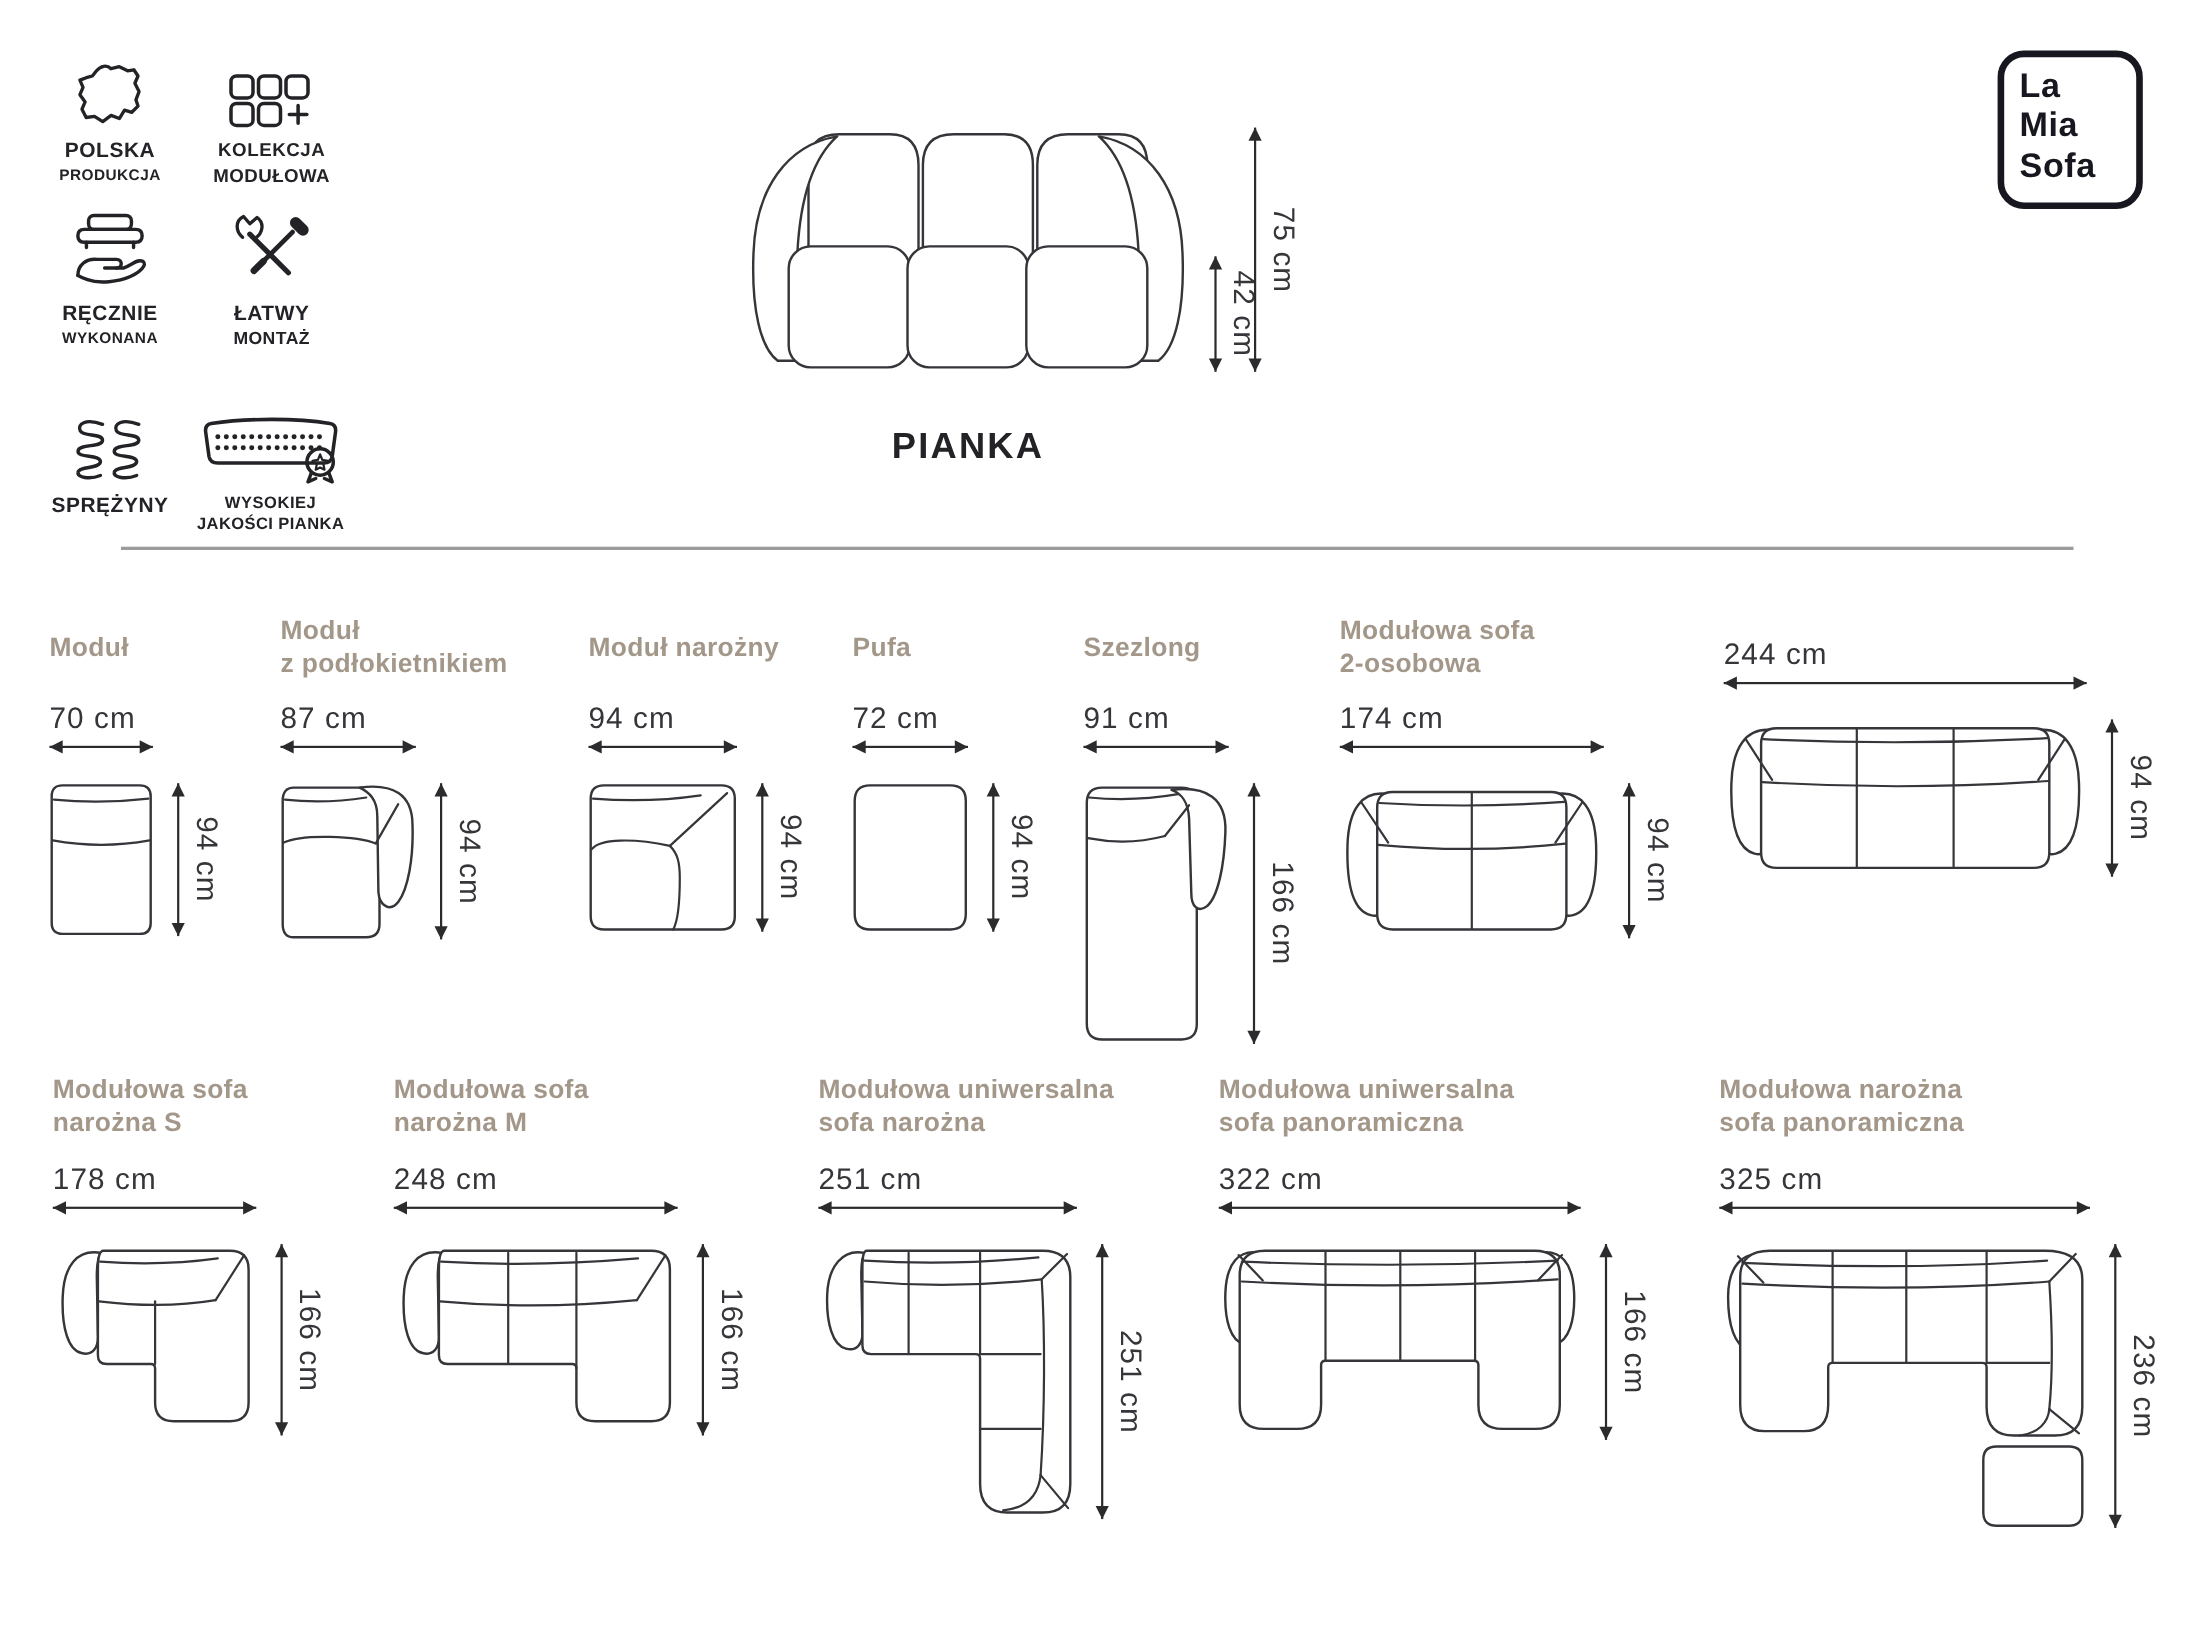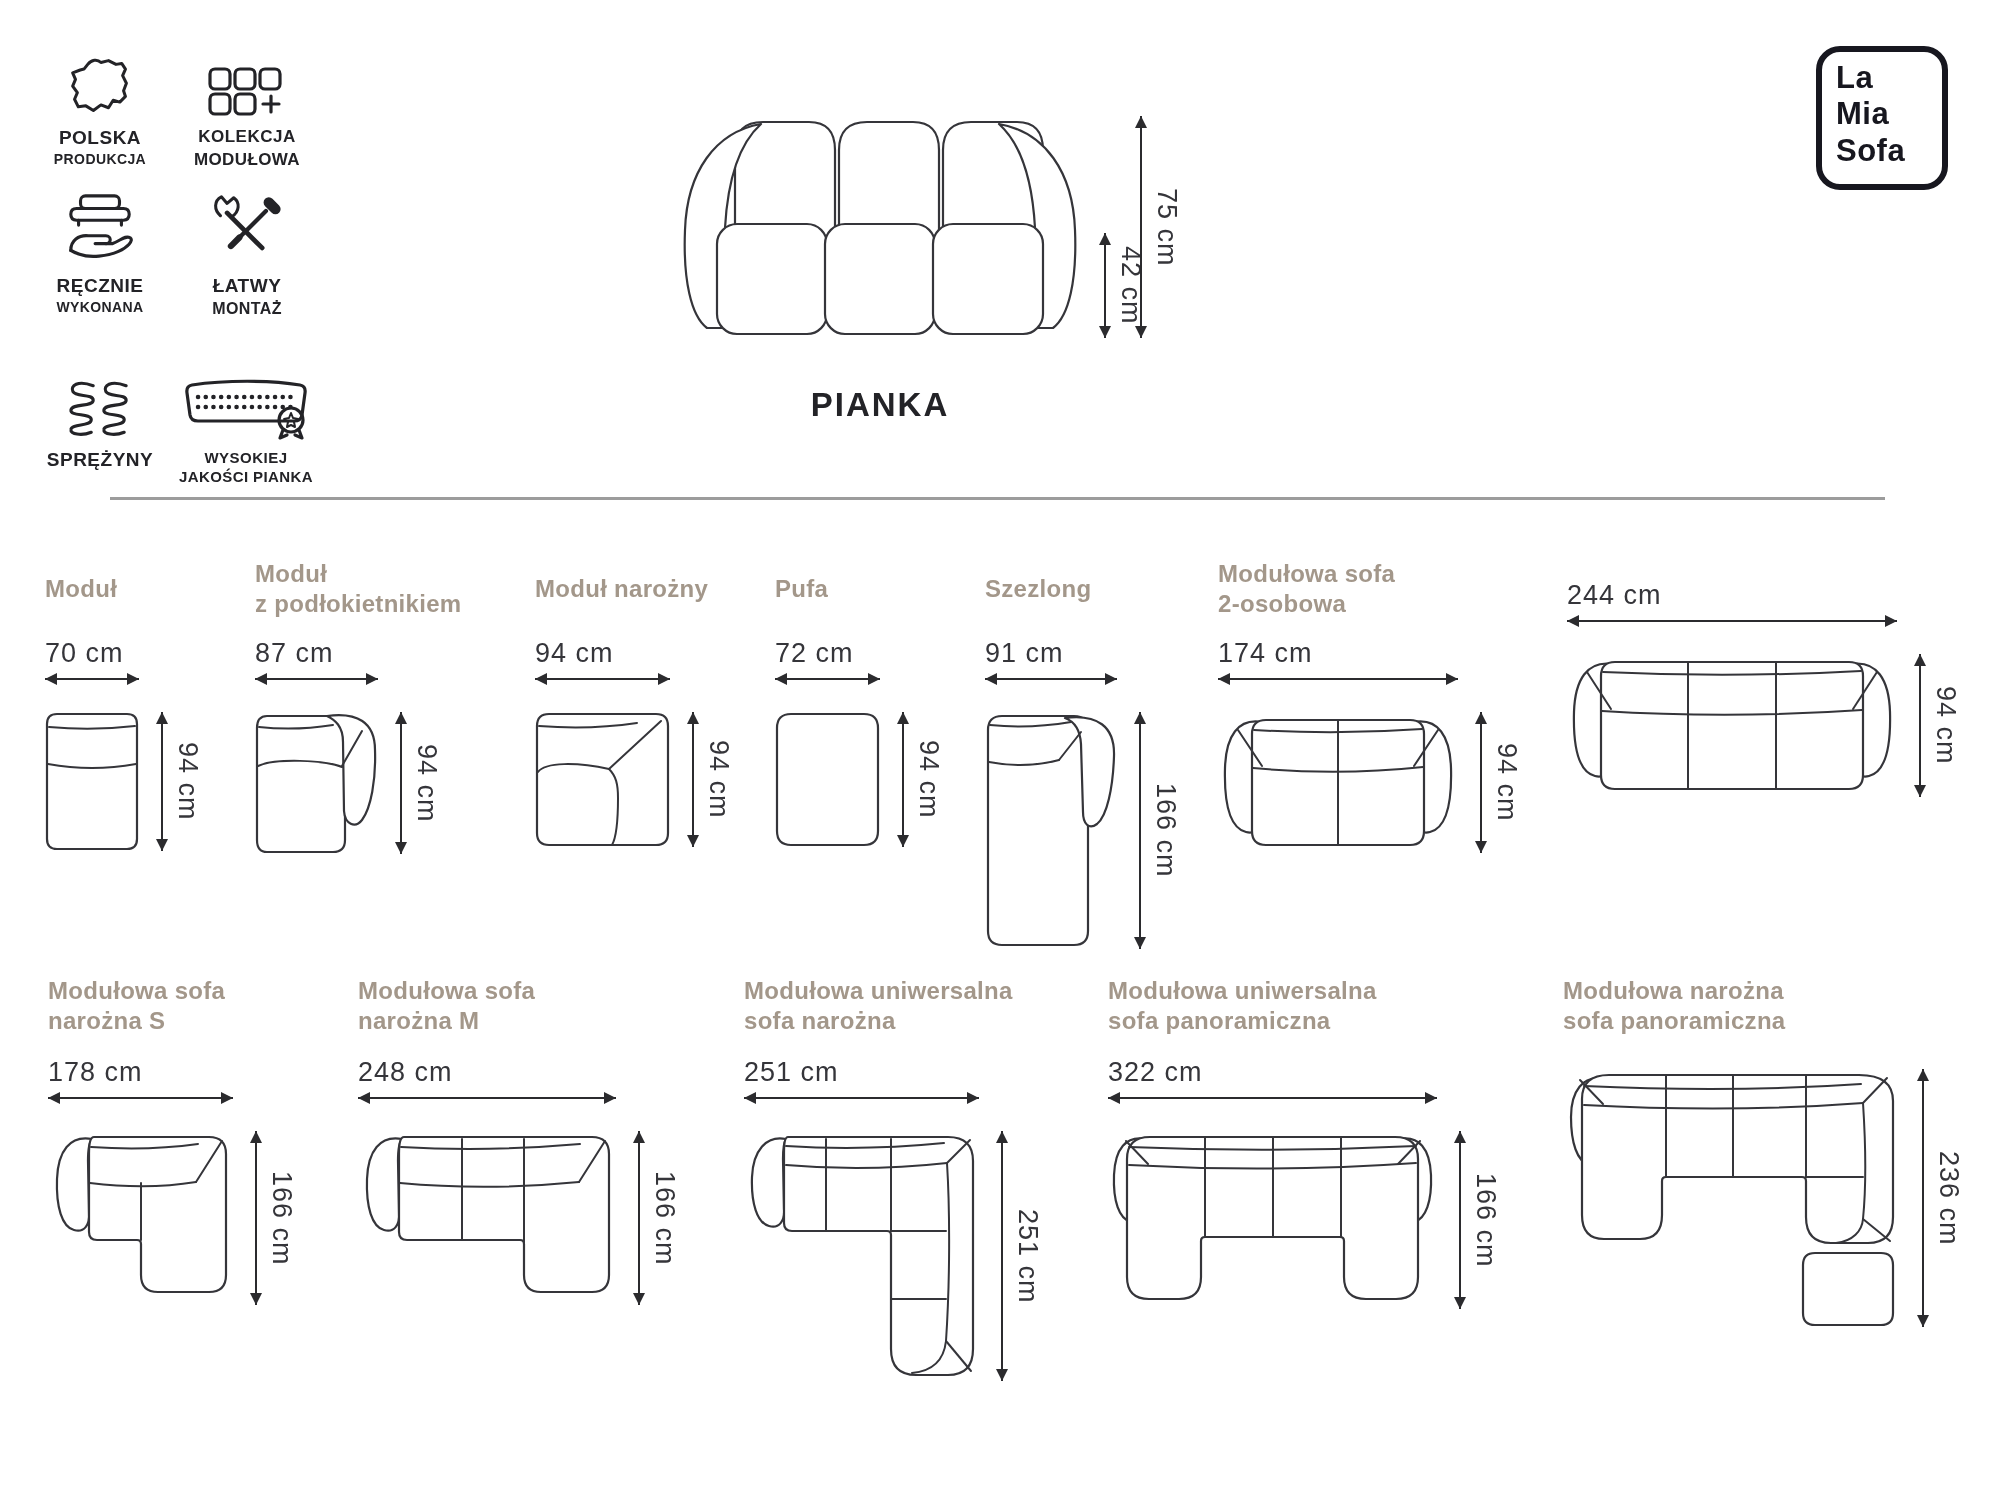--- a/index.html
+++ b/index.html
@@ -450,20 +450,24 @@
         <span class="vtext">166 cm</span>
       </div>
     </div>
   </div>
 
   <div class="cell row2" style="left:1563px;top:975px;">
     <div class="title">
       <div>Modułowa narożna</div>
       <div>sofa panoramiczna</div>
     </div>
+    <div class="wdim" style="width:337px;">
+      <div class="wtext">325 cm</div>
+      <div class="harrow"></div>
+    </div>
     <div class="figrow">
       <svg width="337" height="258" viewBox="0 0 337 258">
         <path class="draw" d="M40,10 C20,6 8,22 8,48 C8,74 14,92 26,96 C36,99 41,91 40,79 L39,30 C39,17 39,13 40,10 Z"></path>
         <path class="draw" d="M46,6 H296 Q330,6 330,32 V148 Q330,174 305,174 H268 Q243,174 243,148 V112 Q243,108 239,108 H103 Q99,108 99,112 V146 Q99,170 77,170 H41 Q19,170 19,146 V30 Q19,6 46,6 Z"></path>
         <path class="seam" d="M21,17 Q170,24 298,15"></path>
         <path class="seam" d="M21,36 Q170,44 300,34"></path>
         <path class="seam" d="M40,35 L17,11"></path>
         <path class="seam" d="M300,34 L324,9"></path>
         <path class="seam" d="M103,7 V108 M170,7 V108 M243,7 V108"></path>
         <path class="seam" d="M300,34 C303,80 303,120 300,150"></path>

